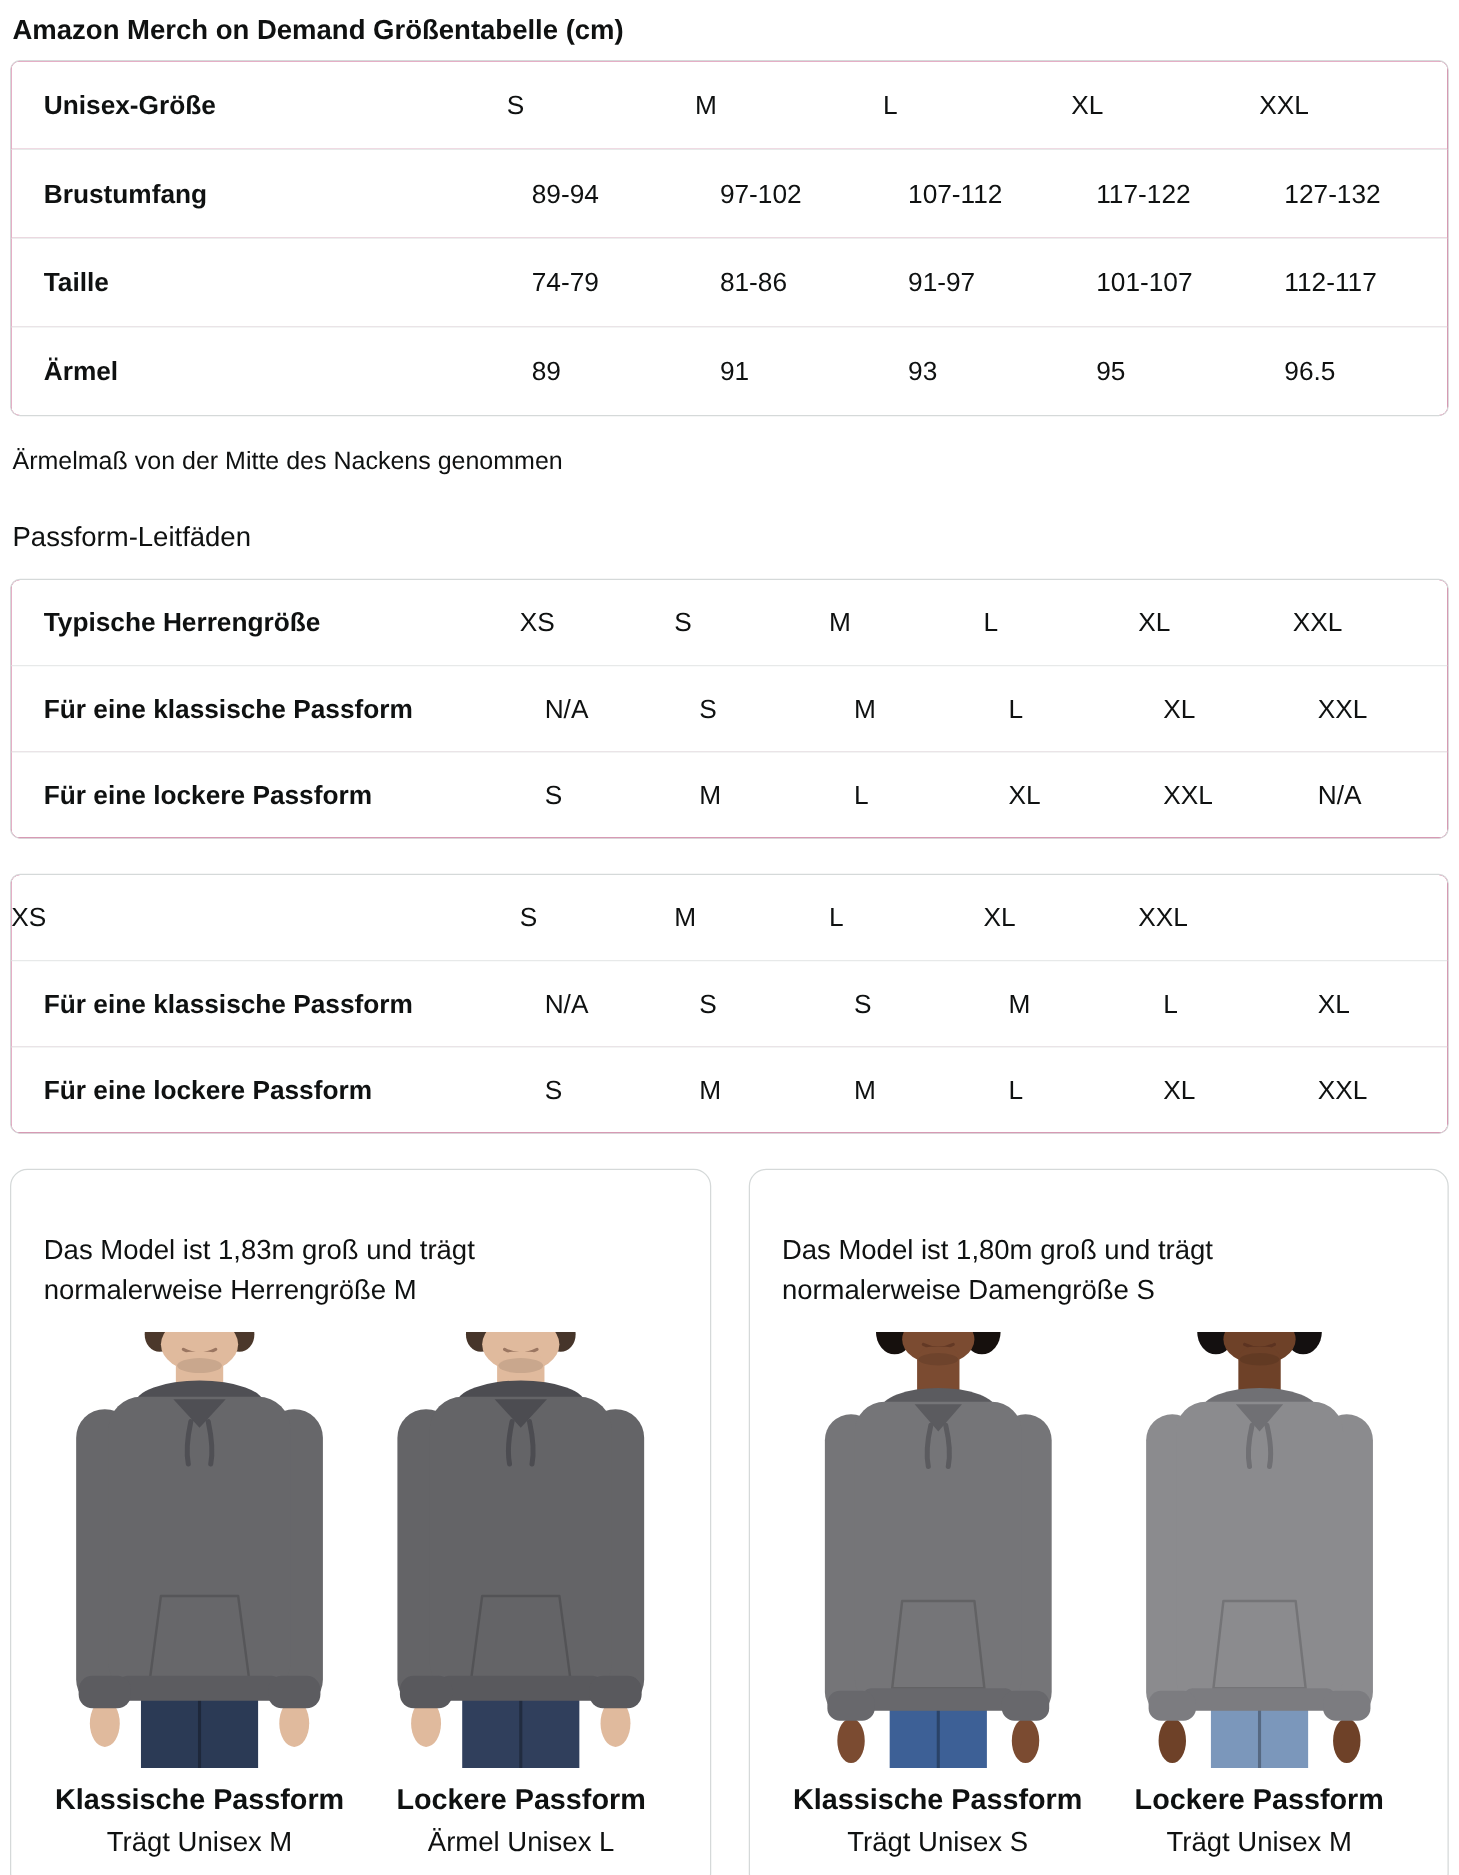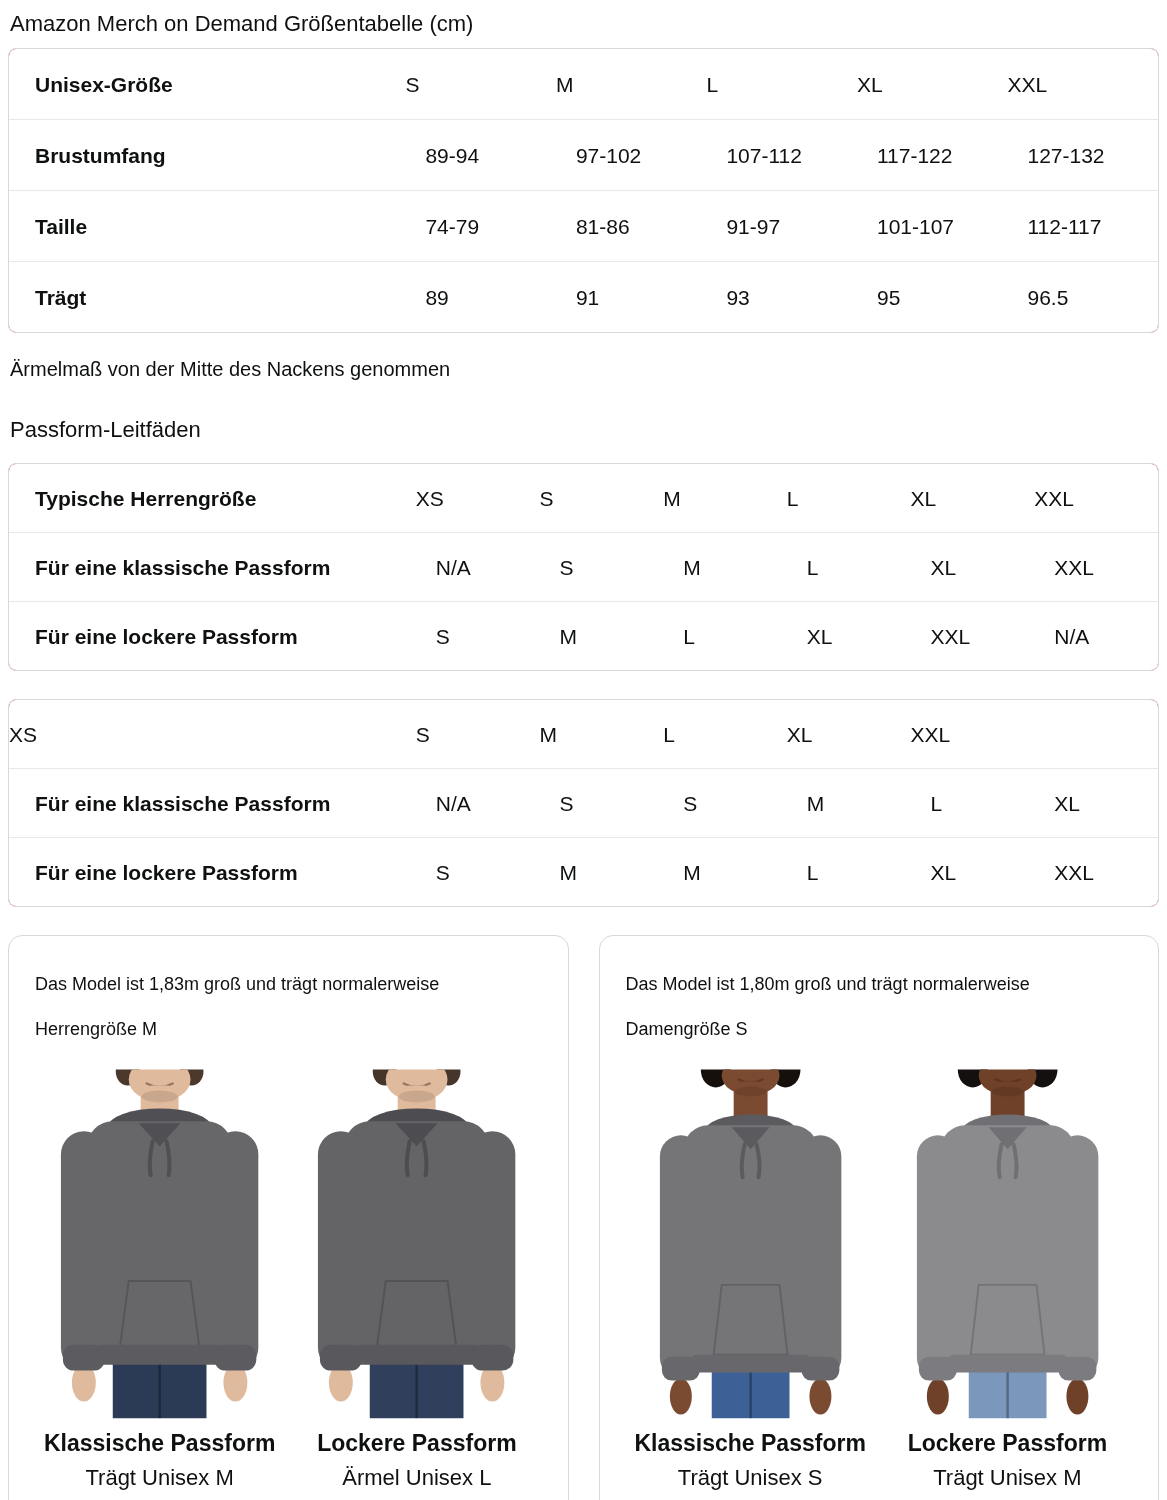--- a/index.html
+++ b/index.html
@@ -3,36 +3,36 @@
 <meta charset="utf-8">
 <style>
   html,body{margin:0;padding:0;background:#fff;}
   body{
     width:1167px;min-height:1500px;
     font-family:"Liberation Sans","DejaVu Sans",sans-serif;
     color:#0f1111;
     box-sizing:border-box;
   }
   .page{box-sizing:border-box;width:1167px;padding:10px 8px 8px;}
-  .page-title{font-size:22px;line-height:24px;font-weight:400;margin:2px 0 12px 2px;}
+  .page-title{font-size:22px;line-height:24px;font-weight:700;margin:2px 0 12px 2px;}
   
   .table{border:1px solid #d5d9d9;border-radius:8px;overflow:hidden;background:#be185d;}
   .trow{display:grid;align-items:center;background:#fff;}
   .trow + .trow{border-top:1px solid #e7e9e9;gap:20px;}
   .t1 .trow{grid-template-columns:34.5% repeat(5,1fr);height:70px;}
   .t2 .trow{grid-template-columns:35.4% repeat(6,1fr);height:68px;}
   .cell{font-size:21px;line-height:25px;white-space:nowrap;}
   .cell.label{font-weight:700;padding-left:26px;}
   .note-text{font-size:20px;line-height:24px;margin:24px 0 0 2px;}
   .section-title{font-size:22px;line-height:26px;font-weight:400;margin:36px 0 20px 2px;}
   .table + .table{margin-top:28px;}
   
   .cards{display:flex;gap:30px;margin-top:28px;}
   .card{flex:1;border:1px solid #d5d9d9;border-radius:14px;padding:26px 26px 26px;box-sizing:border-box;background:#fff;}
-  .card-heading{font-size:18px;line-height:45px;max-width:432px;}
+  .card-heading{font-size:22px;line-height:32px;max-width:432px;margin-top:22px;}
   .figures{display:flex;gap:8px;margin-top:16px;}
   .figure{flex:1;text-align:center;min-width:0;}
   .figure svg.model-svg{width:100%;height:352px;display:block;}
   .fig-caption{font-size:23px;font-weight:700;line-height:26px;margin-top:10px;white-space:nowrap;}
   .fig-sub{font-size:22px;line-height:25px;margin-top:9px;white-space:nowrap;}
   
   .p-skin{fill:var(--skin);}
   .p-hair{fill:var(--hair);}
   .p-mouth{fill:none;stroke:rgba(70,35,25,.45);stroke-width:2.5;stroke-linecap:round;}
   .p-shadow{fill:rgba(0,0,0,.10);}
@@ -126,21 +126,21 @@
     </div>
     <div class="trow">
       <div class="cell label">Taille</div>
       <div class="cell">74-79</div>
       <div class="cell">81-86</div>
       <div class="cell">91-97</div>
       <div class="cell">101-107</div>
       <div class="cell">112-117</div>
     </div>
     <div class="trow">
-      <div class="cell label">Trägt</div>
+      <div class="cell label">Ärmel</div>
       <div class="cell">89</div>
       <div class="cell">91</div>
       <div class="cell">93</div>
       <div class="cell">95</div>
       <div class="cell">96.5</div>
     </div>
   </div>
 
   <div class="note-text">Ärmelmaß von der Mitte des Nackens genommen</div>
 

